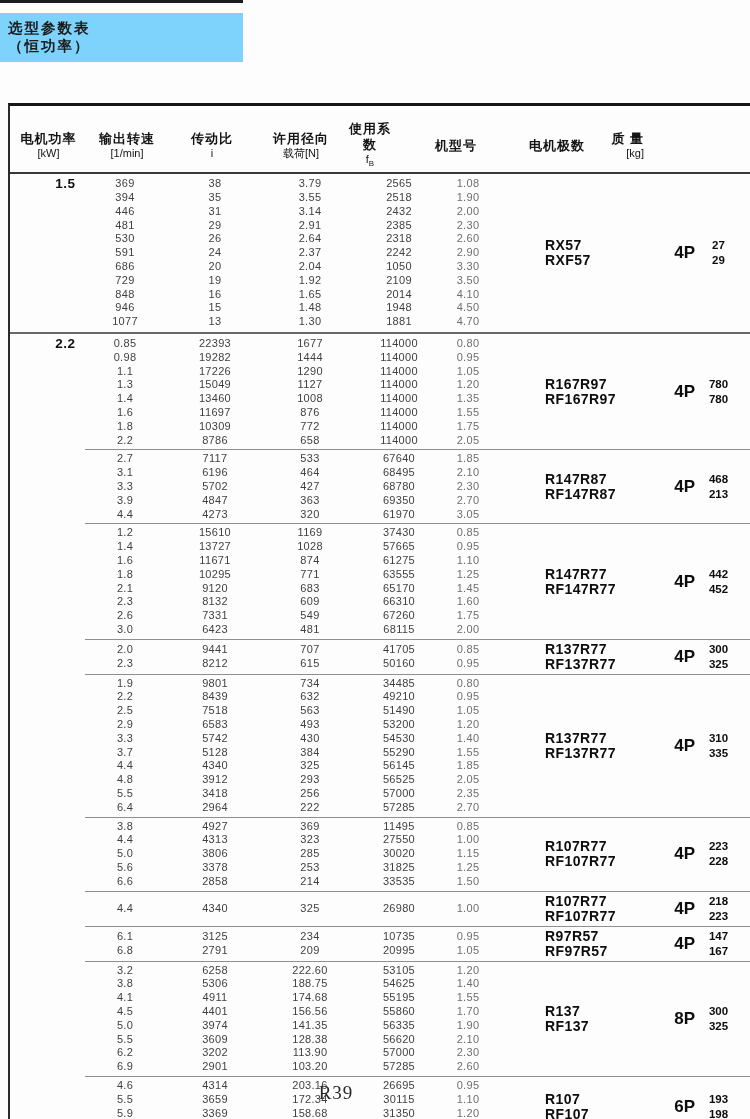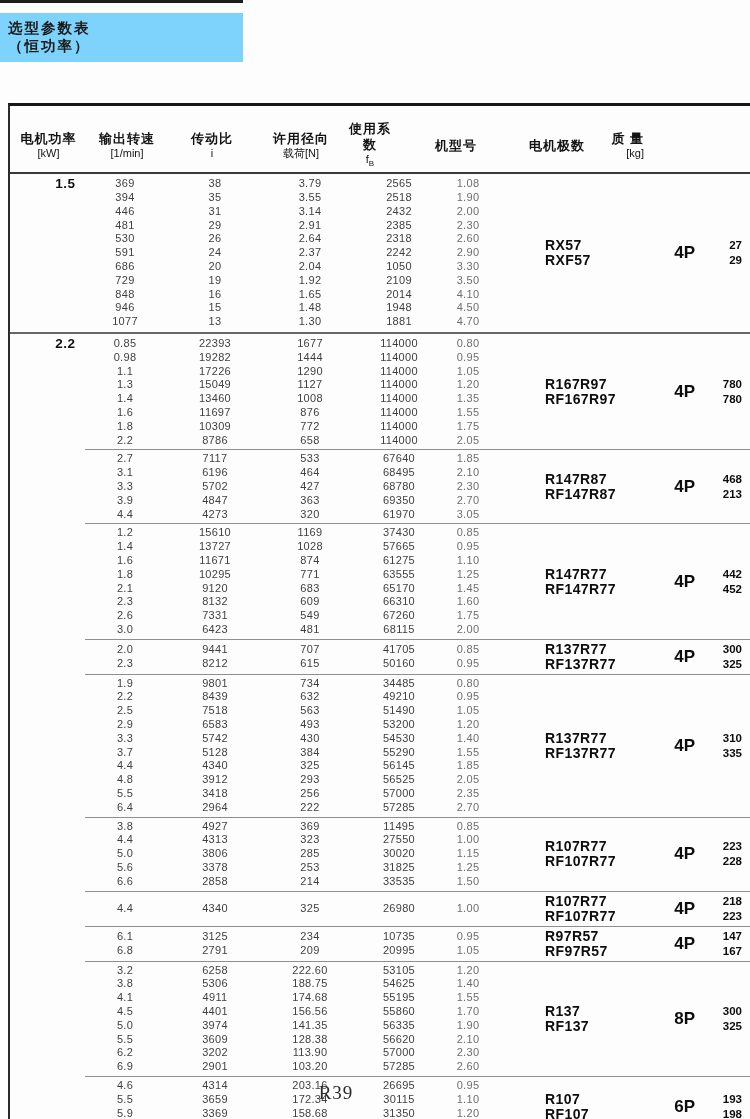--- a/index.html
+++ b/index.html
@@ -38,21 +38,21 @@
   .rows { width:408px; }
   .row { display:flex; height:13.8px; line-height:13.8px; }
   .cell { text-align:center; font-size:11px; color:#3f3f3f; letter-spacing:0.3px; }
   .c-speed{width:80px}.c-torque{width:100px}.c-ratio{width:90px}.c-load{width:88px}
   .c-fb{width:50px; color:#6e6e6e;}
   .model-area { display:flex; align-items:center; width:257px; }
   .model-col { width:122px; padding-left:52px; box-sizing:border-box; }
   .model-line { font-weight:bold; font-size:14px; line-height:15px; color:#0d0d0d; letter-spacing:0.4px; white-space:nowrap; }
   .poles-col { width:80px; text-align:right; font-weight:bold; font-size:17px; color:#0d0d0d; }
   .mass-col { width:55px; text-align:right; padding-right:8px; box-sizing:border-box; }
-  .mass-line { font-weight:bold; font-size:11.5px; line-height:15px; color:#0d0d0d; }
+  .mass-line { font-weight:bold; font-size:11.5px; line-height:15px; color:#0d0d0d;text-align:center; }
 
   .footer {
     position:absolute; top:1082px; left:0; width:672px; text-align:center;
     font-family:Liberation Serif, serif; font-size:19px; color:#2a2a2a; letter-spacing:1px;
   }
 </style>
 </head>
 <body>
 
 <div class="page">

